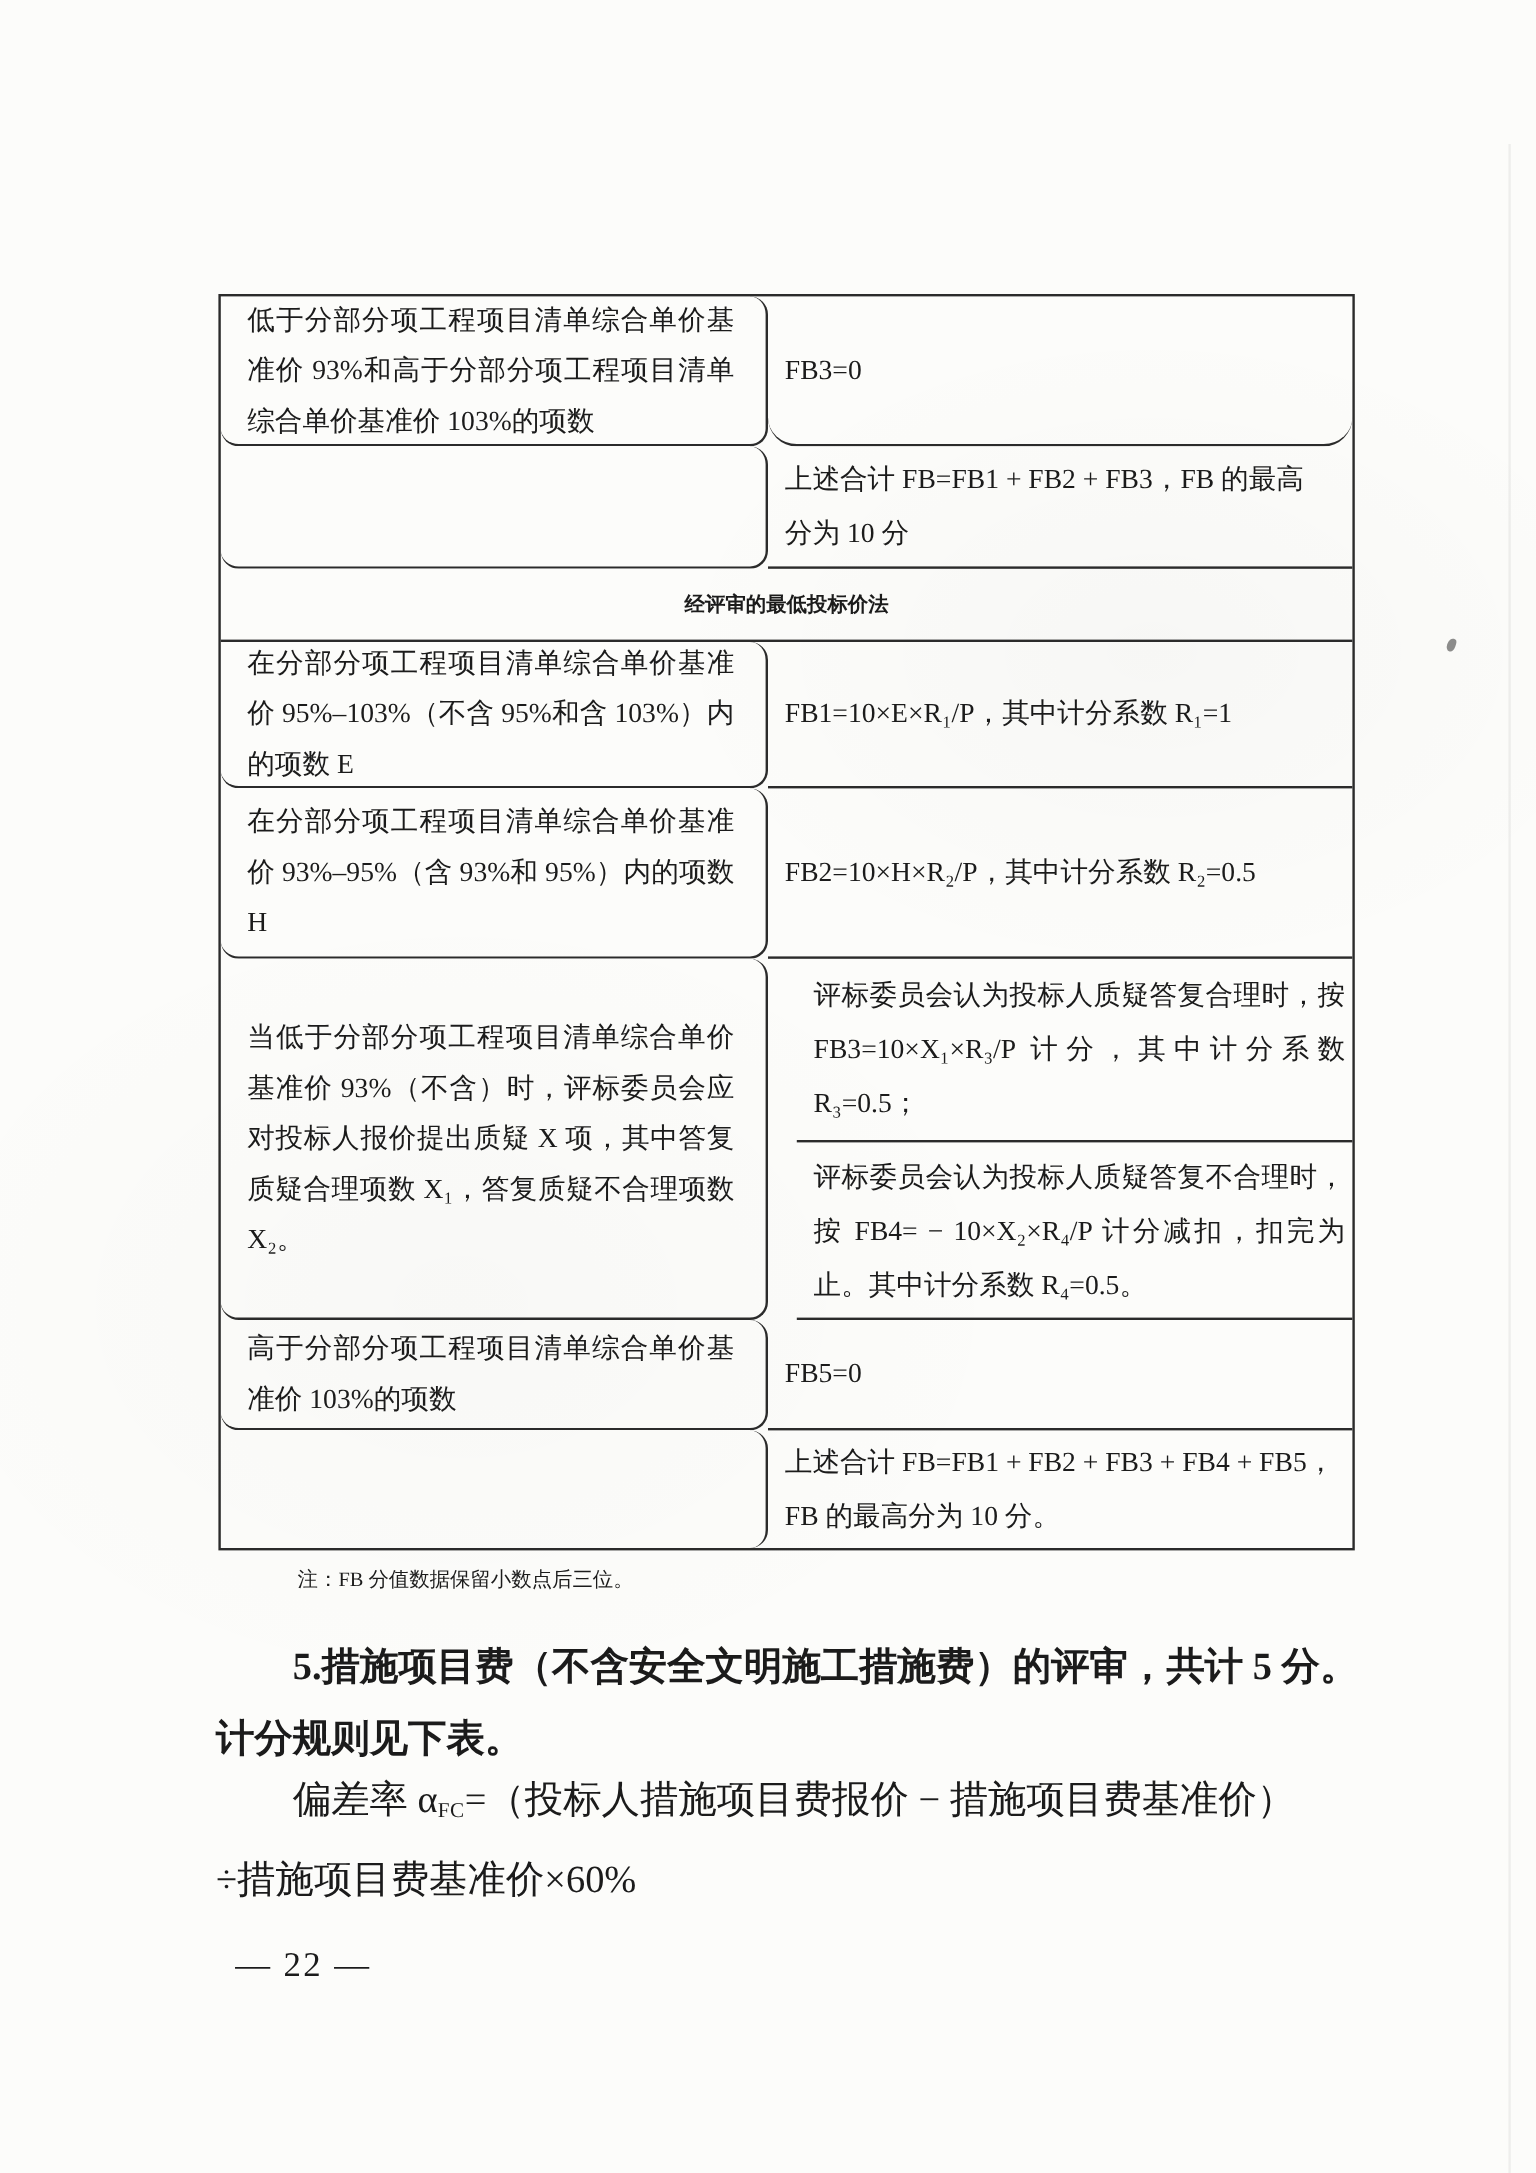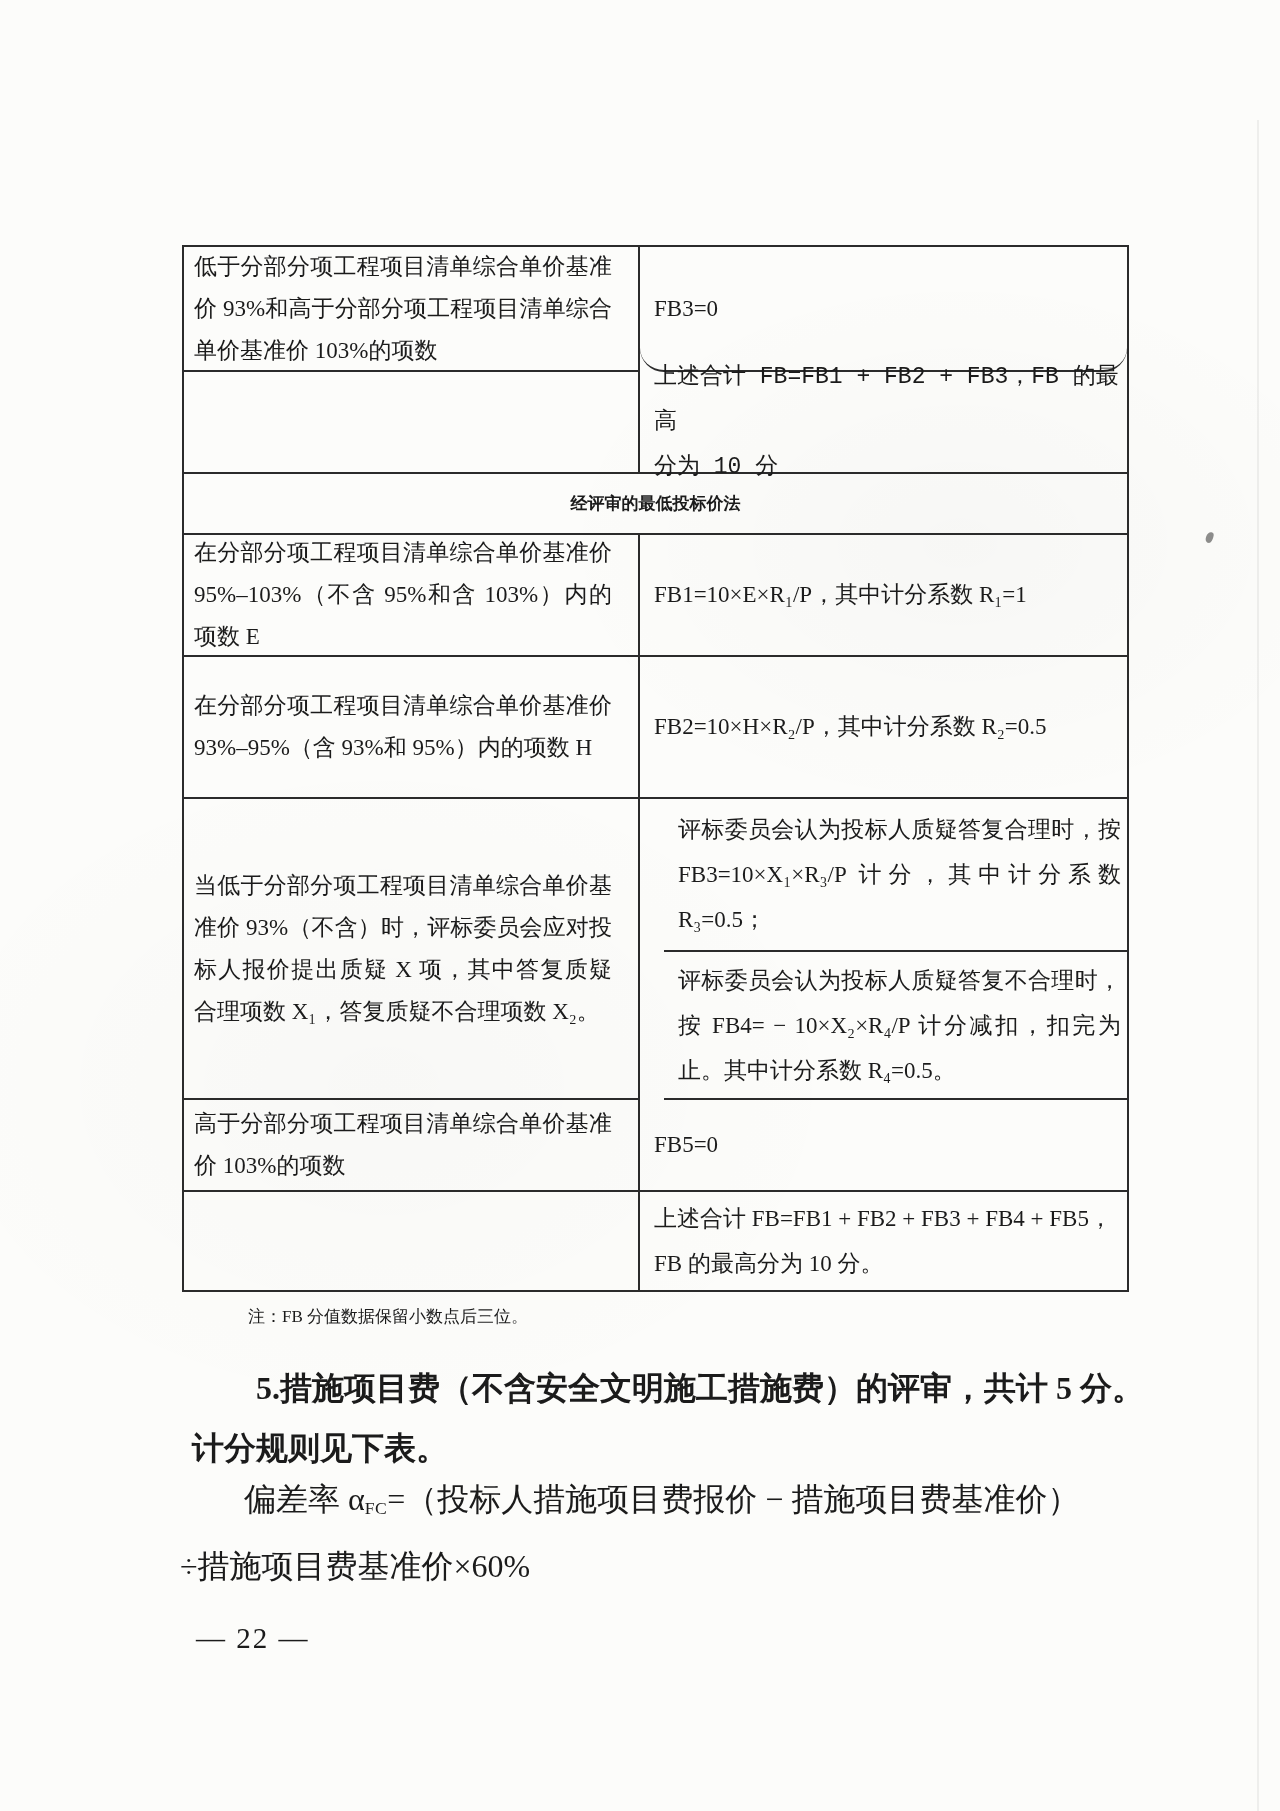--- a/index.html
+++ b/index.html
@@ -30,22 +30,23 @@
     font-size:23px;
     line-height:42px;
   }
   .cell{
     box-sizing:border-box;
     display:flex;flex-direction:column;justify-content:center;
     padding:2px 8px 2px 14px;
   }
   .cell.left{
     border-right:2px solid #2b2b2b;
-    padding:2px 26px 2px 10px;
+    padding:2px 26px 2px 22px;
     text-align:justify;
+    border-radius:15px;
   }
   .cell.bb{border-bottom:2px solid #2b2b2b;}
   .cell.right{padding:2px 6px 2px 14px;}
   .cell.justify{text-align:justify;margin-left:24px;}
   .cell .line{display:block;}
   .cell.r-tall{line-height:45px;}
   .section-header{
     grid-column:1 / span 2;
     box-sizing:border-box;
     border-bottom:2px solid #2b2b2b;
@@ -53,21 +54,21 @@
     font-weight:bold;
     font-size:17px;
   }
   .span2{grid-row:6 / span 2;grid-column:1;}
   
   .note-line{
     position:absolute;left:248px;top:1302px;
     font-size:17px;line-height:30px;
   }
   .para-fee{
-    position:absolute;left:192px;top:1358px;width:968px;
+    position:absolute;left:180px;top:1358px;width:968px;
     font-size:32px;line-height:60px;font-weight:bold;
   }
   .para-fee .l1{text-indent:2em;}
   .para-formula{
     position:absolute;left:180px;top:1470px;width:990px;
     font-size:32px;line-height:58px;
   }
   .para-formula .l1{text-indent:2em;}
   .para-formula sub{
     font-size:0.55em;vertical-align:-0.25em;letter-spacing:0.5px;
@@ -92,21 +93,21 @@
 <body>
 
 <div class="page">
 
   <div class="eval-table">
 
     <div class="cell left bb" style="grid-row:1;grid-column:1;">低于分部分项工程项目清单综合单价基准价 93%和高于分部分项工程项目清单综合单价基准价 103%的项数</div>
     <div class="cell right bb" style="grid-row:1;grid-column:2;border-radius:24px;">FB3=0</div>
 
     <div class="cell left bb" style="grid-row:2;grid-column:1;"></div>
-    <div class="cell right bb r-tall" style="grid-row:2;grid-column:2;font-family:Liberation Mono, monospace;">
+    <div class="cell right bb r-tall" style="grid-row:2;grid-column:2;">
       <span class="line">上述合计 FB=FB1 + FB2 + FB3，FB 的最高</span>
       <span class="line">分为 10 分</span>
     </div>
 
     <div class="section-header" style="grid-row:3;">经评审的最低投标价法</div>
 
     <div class="cell left bb" style="grid-row:4;grid-column:1;">在分部分项工程项目清单综合单价基准价 95%–103%（不含 95%和含 103%）内的项数 E</div>
     <div class="cell right bb" style="grid-row:4;grid-column:2;">FB1=10×E×R₁/P，其中计分系数 R₁=1</div>
 
     <div class="cell left bb" style="grid-row:5;grid-column:1;">在分部分项工程项目清单综合单价基准价 93%–95%（含 93%和 95%）内的项数 H</div>

